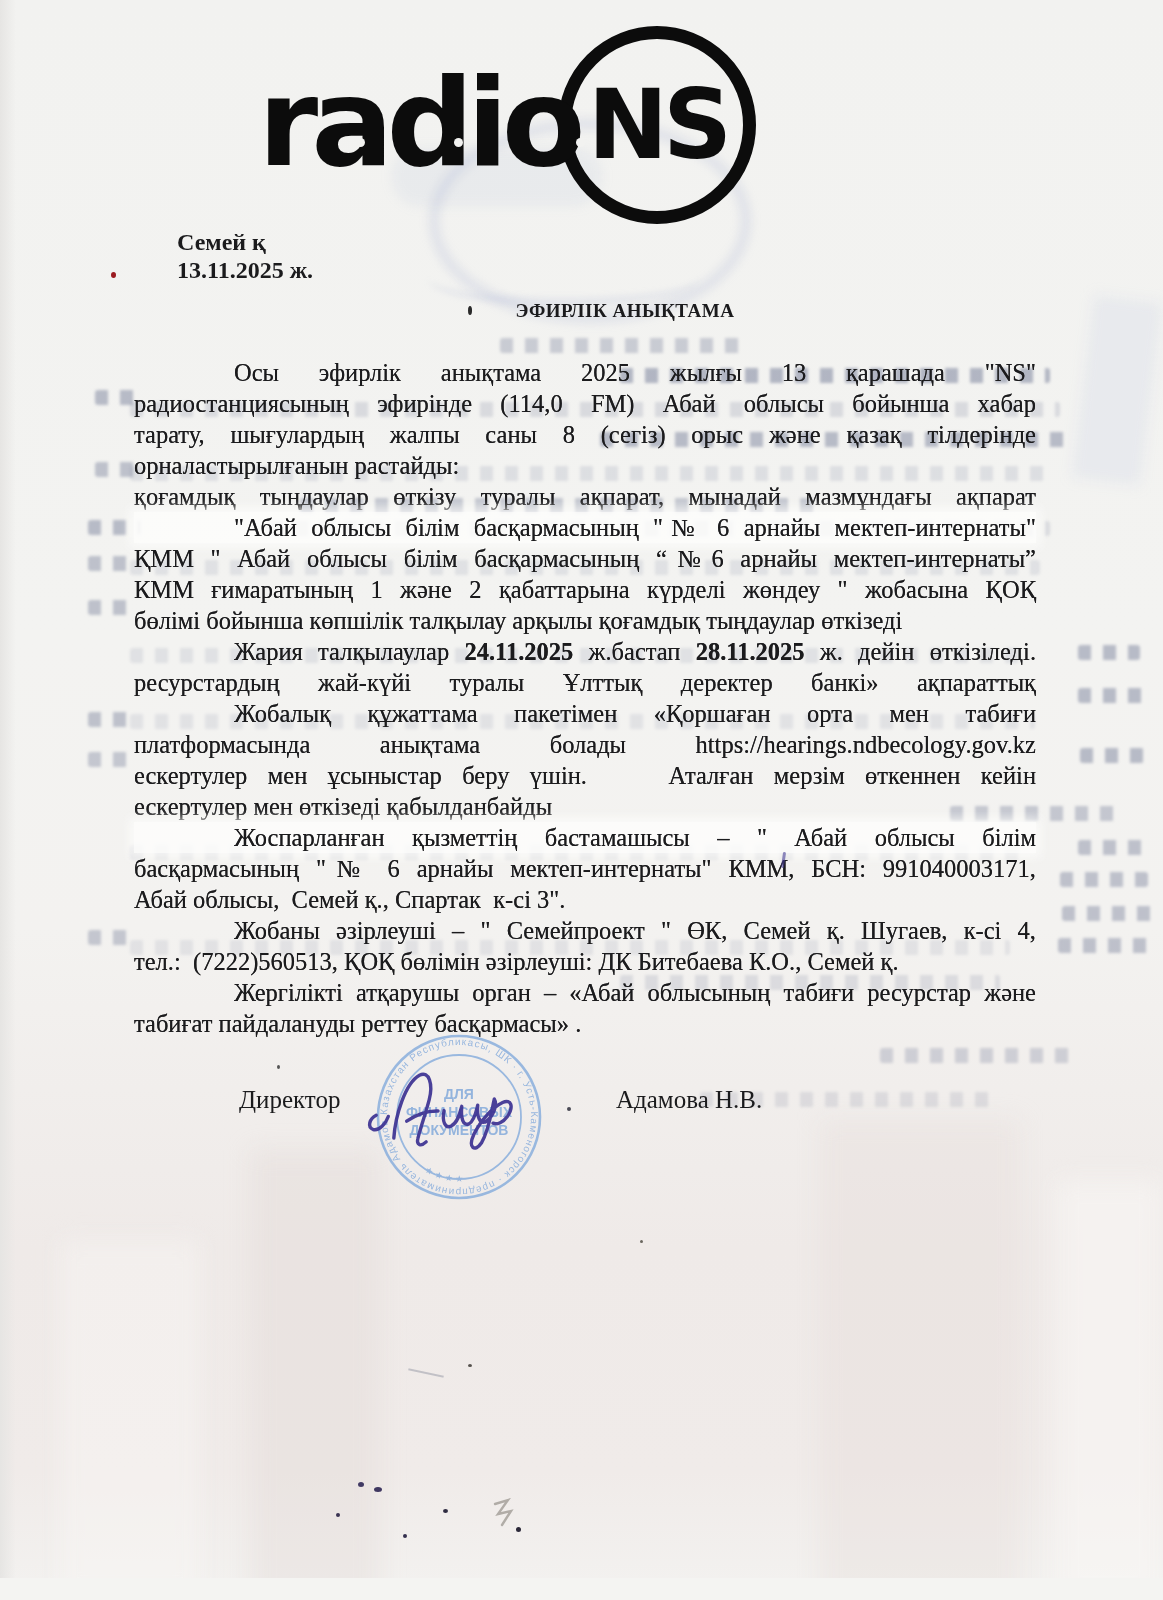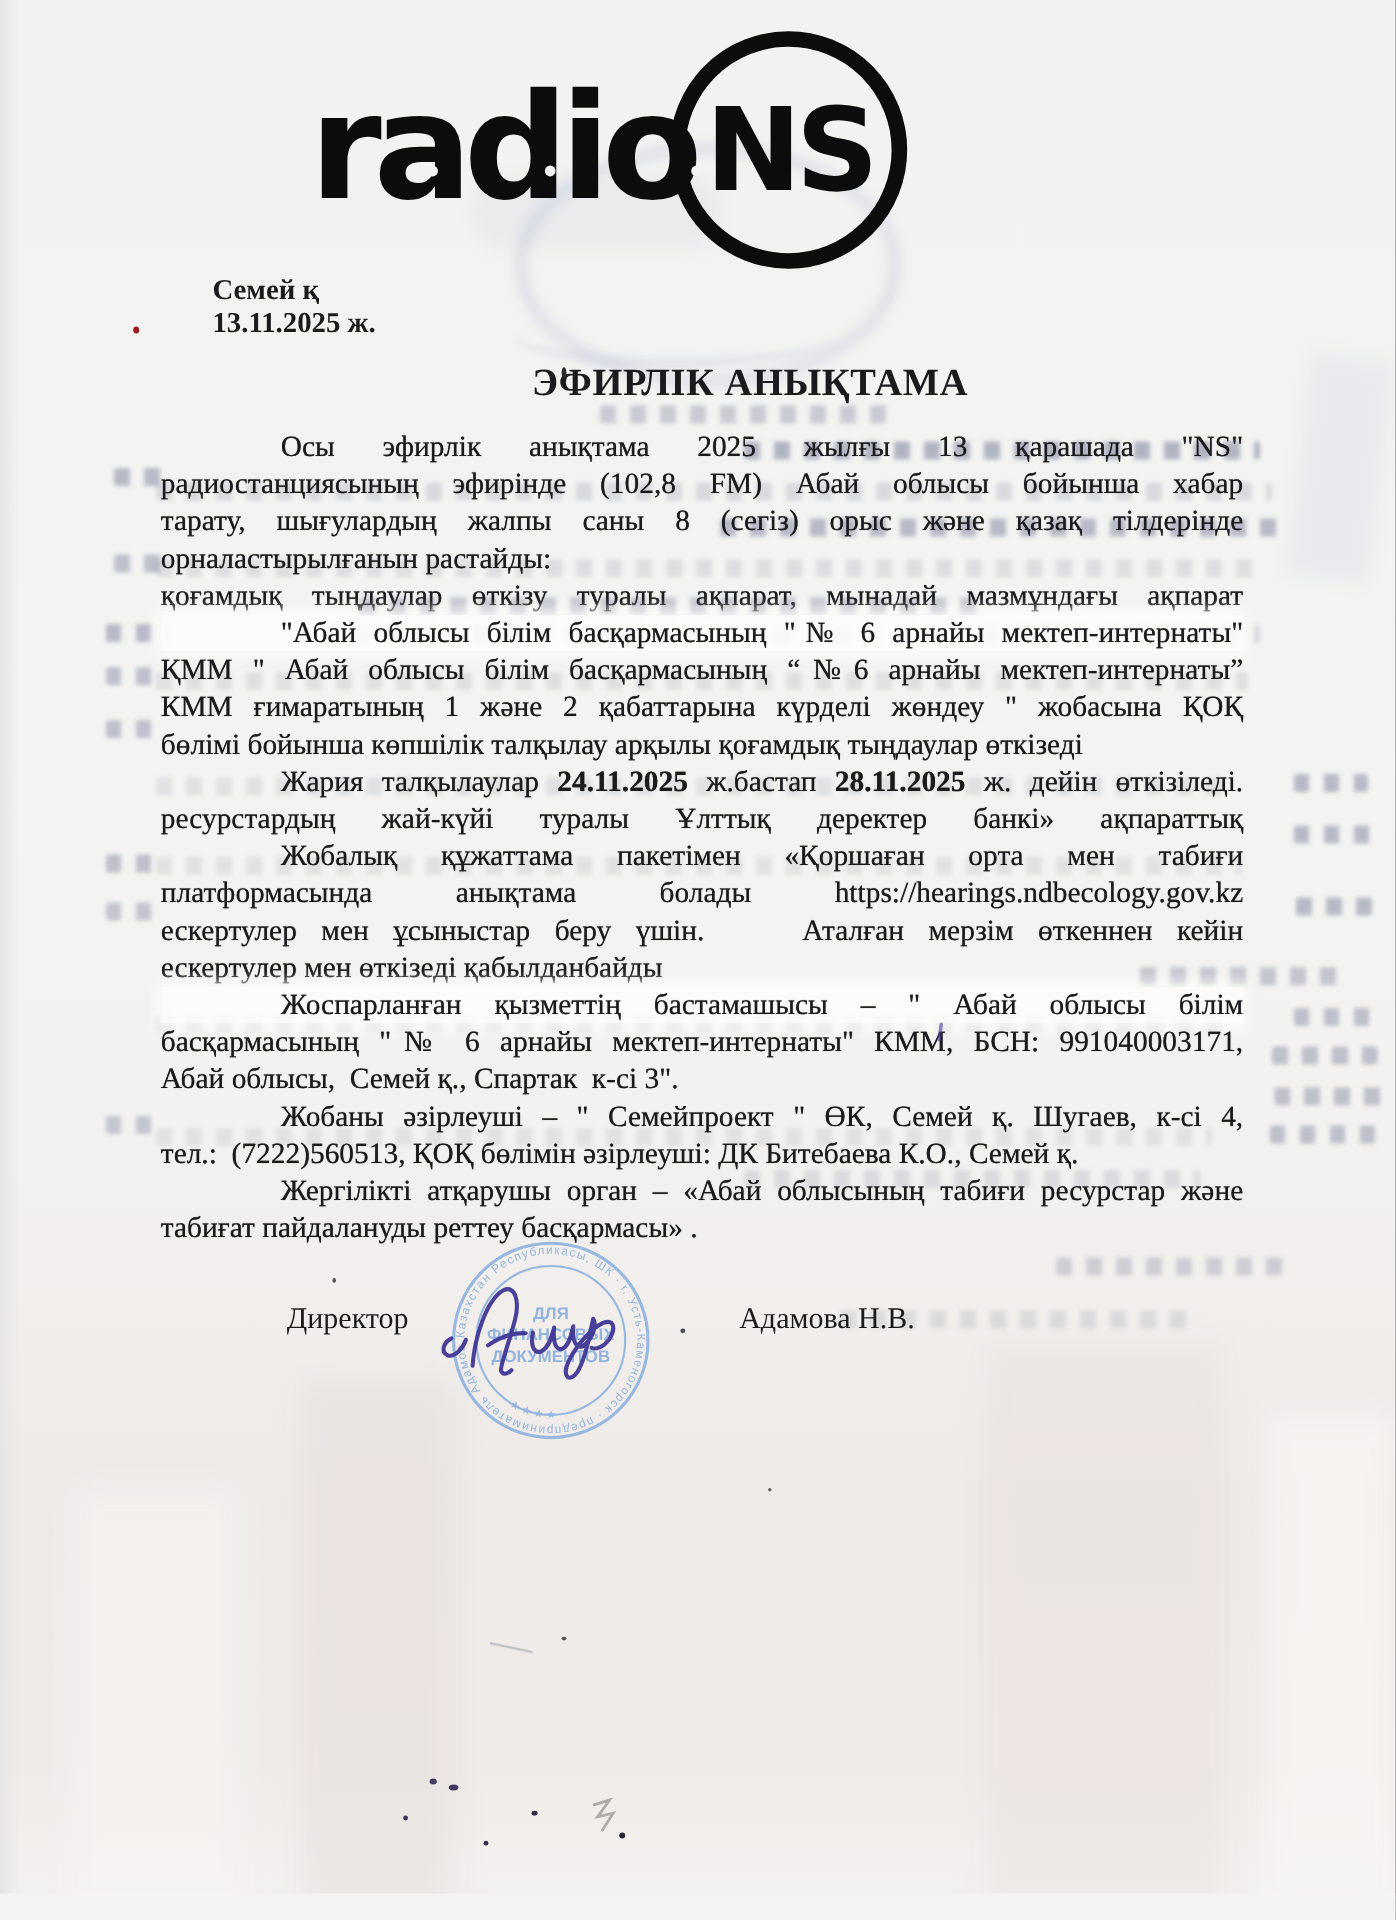--- a/index.html
+++ b/index.html
@@ -46,21 +46,21 @@
     background:transparent;}
   .logo-ns{font-family:"DejaVu Sans","Liberation Sans",sans-serif;font-weight:bold;
     font-size:96px;letter-spacing:-5px;color:#0c0c0c;line-height:1;}
   .vinyl-dot{position:absolute;width:9px;height:9px;border-radius:50%;background:#f2f2f0;}
 
   
   .city-date{position:absolute;left:177px;top:228px;font-weight:bold;font-size:24px;line-height:28px;}
 
   
   .doc-title{position:absolute;left:145px;top:300px;width:960px;text-align:center;
-    font-weight:bold;font-size:32px;letter-spacing:.5px;}
+    font-weight:bold;font-size:19px;letter-spacing:.5px;}
 
   
   .body-text{position:absolute;left:134px;top:357px;width:902px;font-size:24.5px;
     text-shadow:0 0 .6px rgba(27,27,29,.85);}
   .line{height:31px;line-height:31px;text-align:justify;text-align-last:justify;white-space:nowrap;
     position:relative;z-index:3;}
   .line.last{text-align-last:left;}
   .line.indent{text-indent:100px;}
   .line.hl{background:rgba(253,253,252,.85);box-shadow:0 0 9px 5px rgba(253,253,252,.65);}
   .seg.b{font-weight:bold;}
@@ -146,21 +146,21 @@
 
   <div class="city-date">
     <div>Семей қ</div>
     <div>13.11.2025 ж.</div>
   </div>
 
   <div class="doc-title">ЭФИРЛІК АНЫҚТАМА</div>
 
   <div class="body-text" id="body-text">
       <div class="line indent"><span class="seg">Осы эфирлік анықтама 2025 жылғы 13 қарашада "NS"</span></div>
-      <div class="line"><span class="seg">радиостанциясының эфирінде (102,8 FM) Абай облысы бойынша хабар</span></div>
+      <div class="line"><span class="seg">радиостанциясының эфирінде (114,0 FM) Абай облысы бойынша хабар</span></div>
       <div class="line"><span class="seg">тарату, шығулардың жалпы саны 8 (сегіз) орыс және қазақ тілдерінде</span></div>
       <div class="line last"><span class="seg">орналастырылғанын растайды:</span></div>
       <div class="line"><span class="seg">қоғамдық тыңдаулар өткізу туралы ақпарат, мынадай мазмұндағы ақпарат</span></div>
       <div class="line indent hl"><span class="seg">"Абай облысы білім басқармасының "№ 6 арнайы мектеп-интернаты"</span></div>
       <div class="line"><span class="seg">ҚММ " Абай облысы  білім басқармасының “№6 арнайы мектеп-интернаты”</span></div>
       <div class="line"><span class="seg">КММ ғимаратының 1 және 2 қабаттарына күрделі жөндеу " жобасына ҚОҚ</span></div>
       <div class="line last"><span class="seg">бөлімі бойынша көпшілік талқылау арқылы қоғамдық тыңдаулар өткізеді</span></div>
       <div class="line indent"><span class="seg">Жария талқылаулар </span><span class="seg b">24.11.2025</span><span class="seg"> ж.бастап </span><span class="seg b">28.11.2025</span><span class="seg"> ж. дейін өткізіледі.</span></div>
       <div class="line"><span class="seg">ресурстардың жай-күйі туралы Ұлттық деректер банкі» ақпараттық</span></div>
       <div class="line indent"><span class="seg">Жобалық құжаттама пакетімен «Қоршаған орта мен табиғи</span></div>

